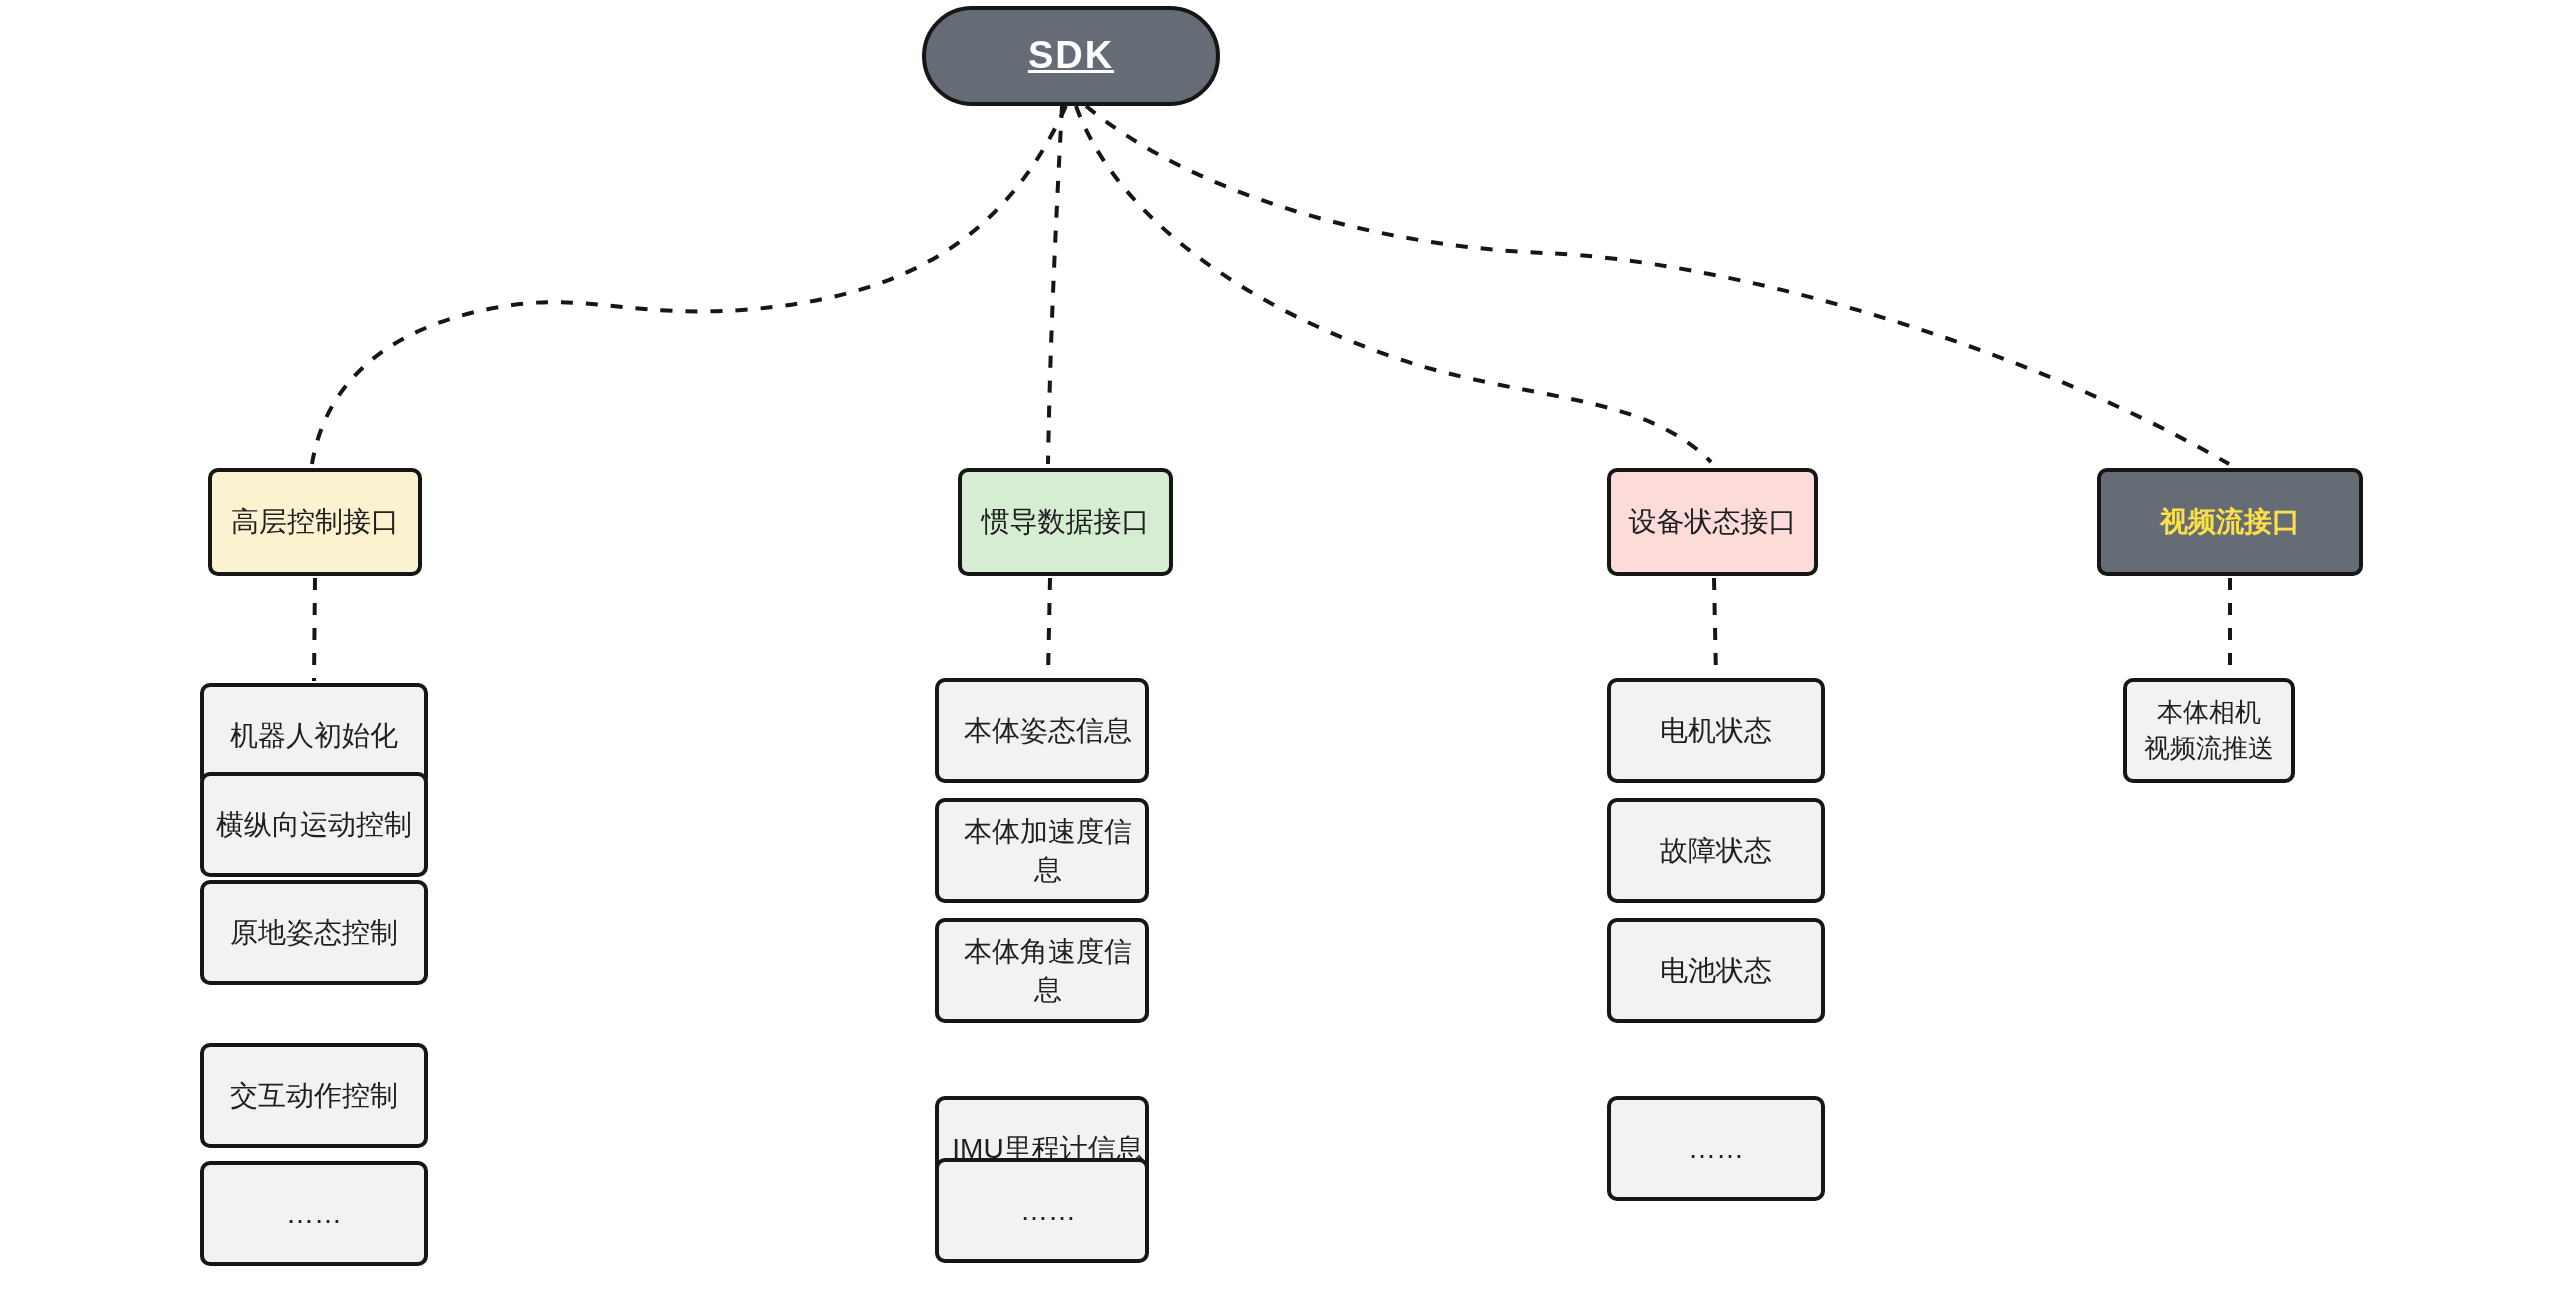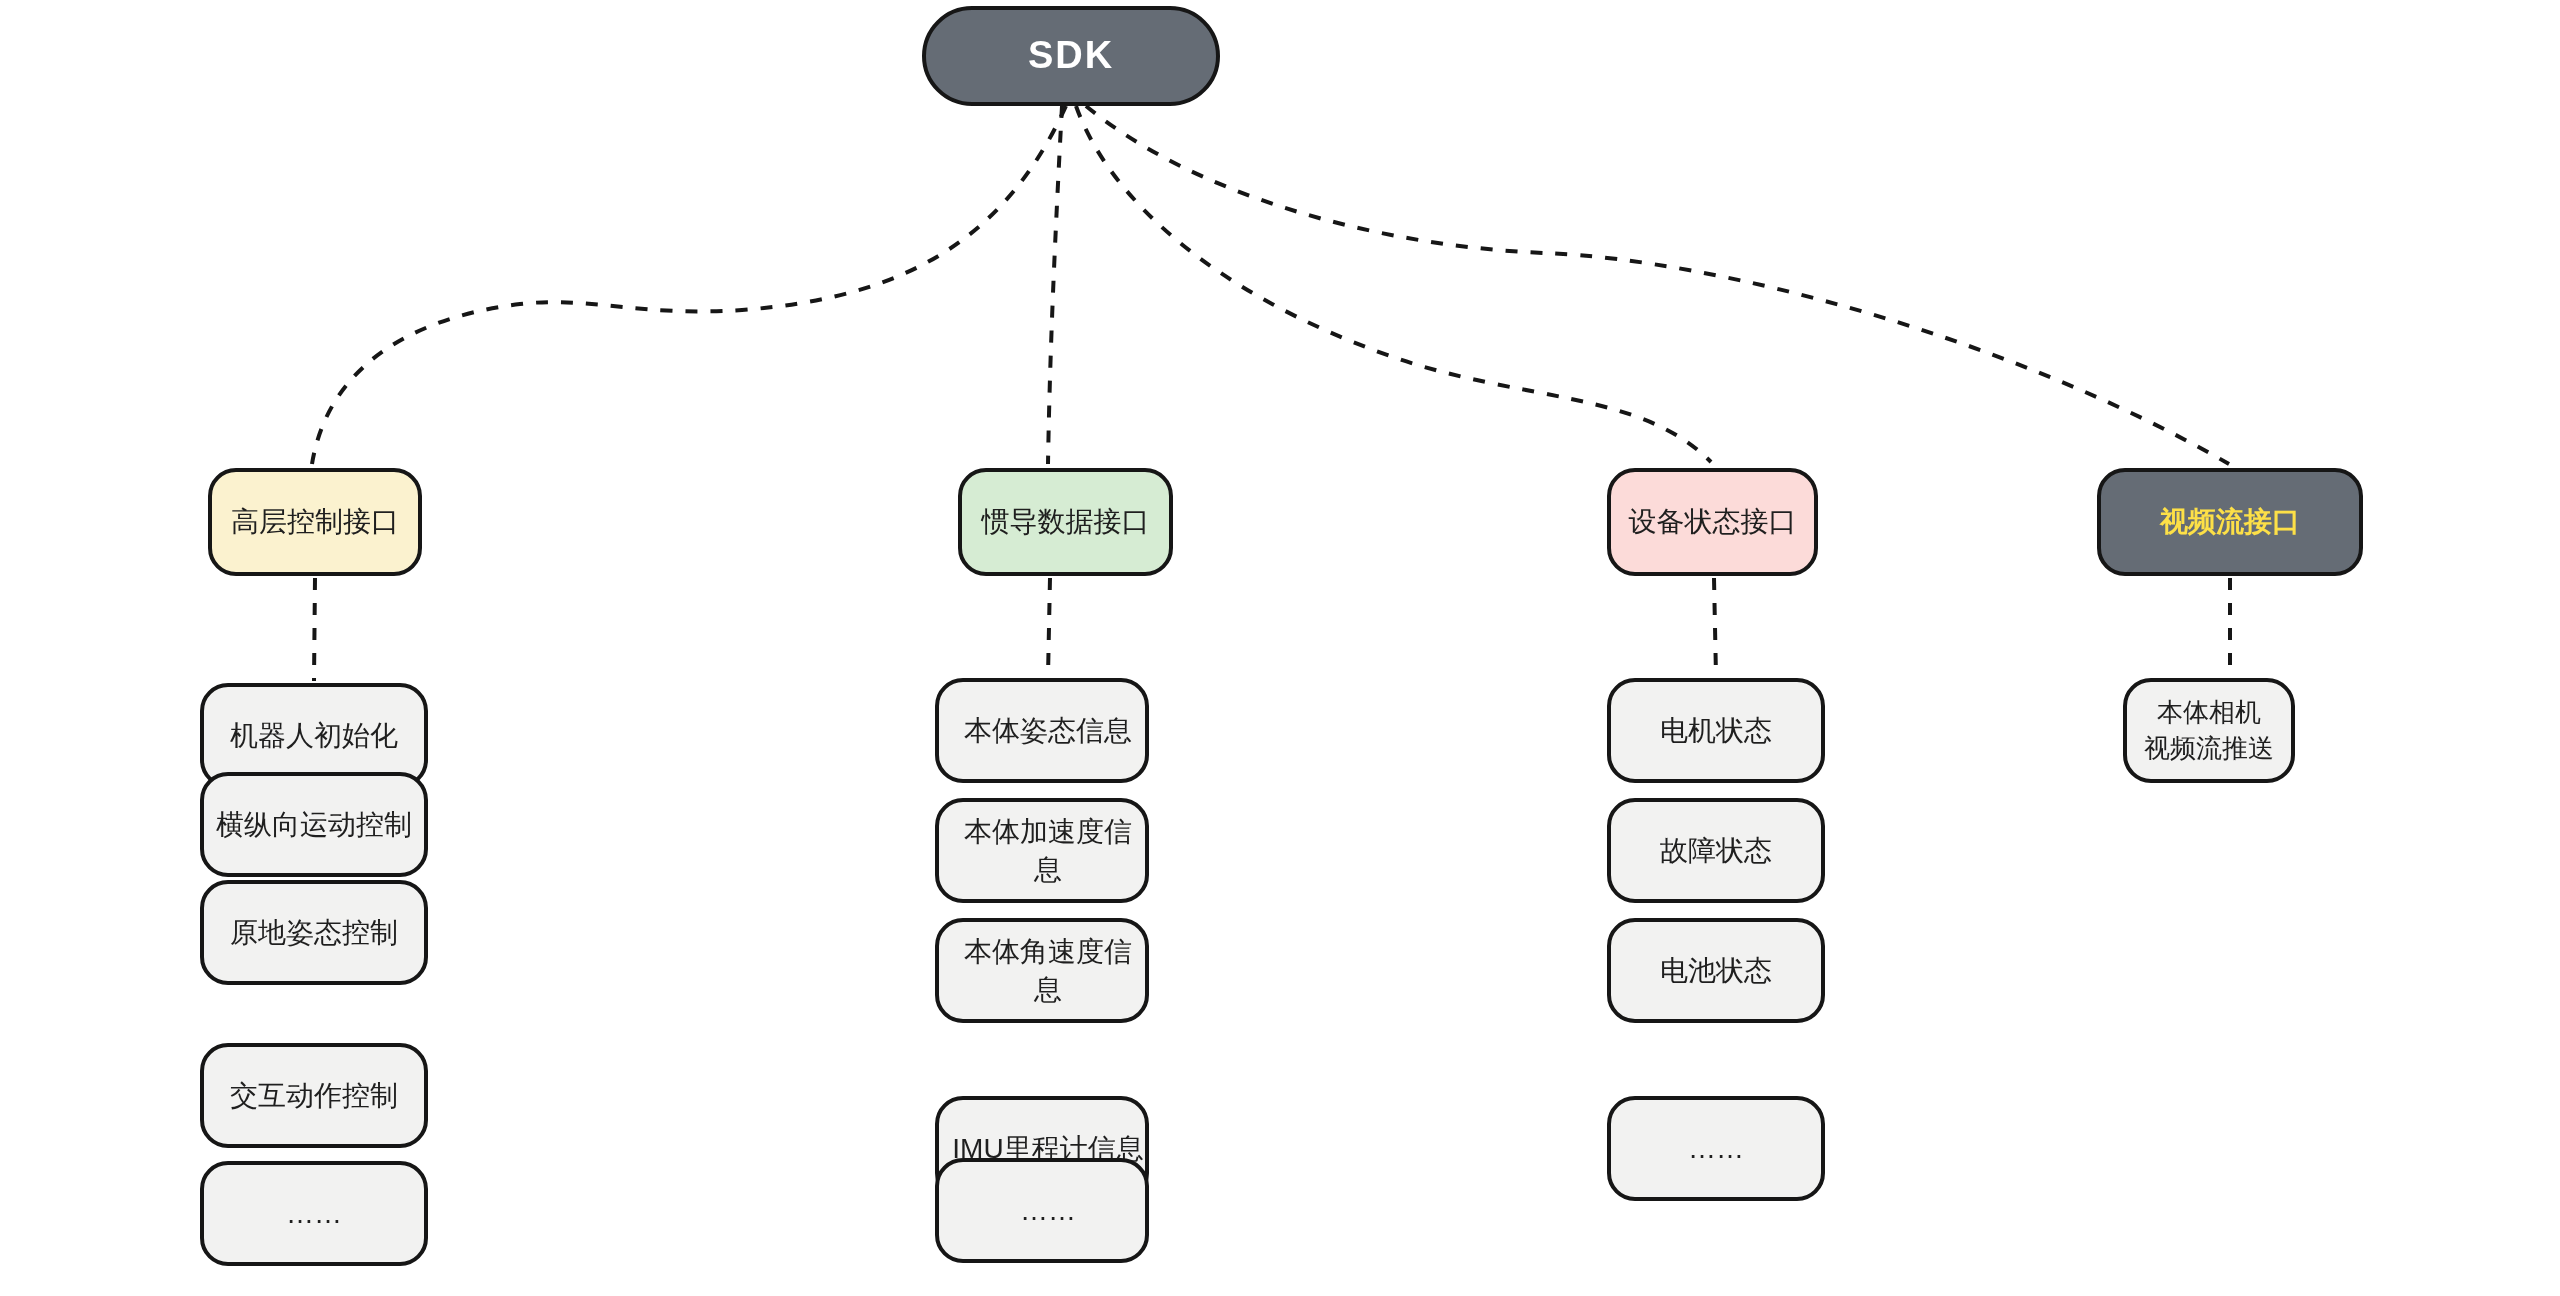--- a/index.html
+++ b/index.html
@@ -20,38 +20,39 @@
     position: absolute;
     left: 0; top: 0;
     width: 2560px;
     height: 1296px;
     pointer-events: none;
   }
   .node {
     position: absolute;
     box-sizing: border-box;
     border: 4px solid #161616;
-    border-radius: 28px;
+    border-radius: 10px;
     display: flex;
     align-items: center;
     justify-content: center;
     text-align: center;
     font-size: 28px;
     color: #1f1f1f;
     background: #f2f2f1;
     white-space: pre-line;
     line-height: 1.35;
   }
   .root {
     left: 922px; top: 6px;
     width: 298px; height: 100px;
     border-radius: 52px;
     font-size: 38px;
     font-weight: bold;
     letter-spacing: 2px;
+    text-decoration: underline;
   }
   .branch {
     top: 468px;
     height: 108px;
   }
   .branch.b0 { left: 208px;  width: 214px; }
   .branch.b1 { left: 942px;  width: 215px; }
   .branch.b2 { left: 1607px; width: 211px; }
   .branch.b3 { left: 2097px; width: 266px; font-weight: bold; }
   .child { height: 105px; }

